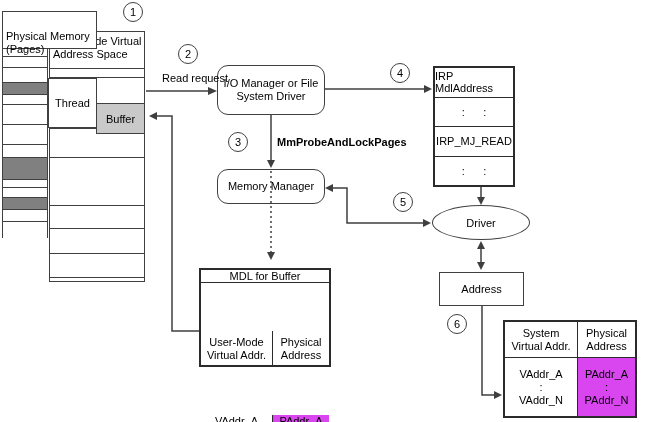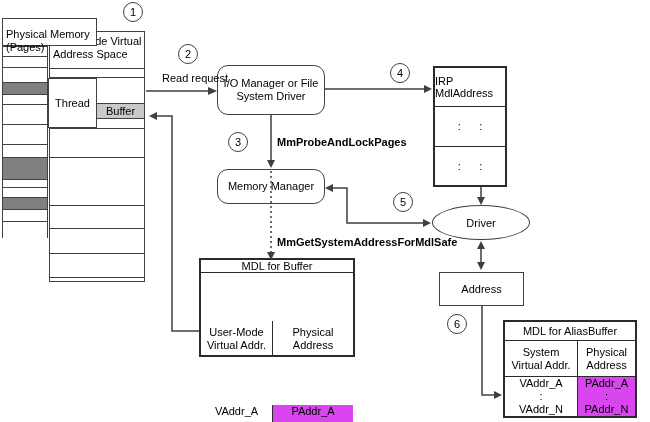--- a/index.html
+++ b/index.html
@@ -75,21 +75,21 @@
       <polygon points="325,188 333,184 333,192"></polygon>
       <polygon points="431,223 423,219 423,227"></polygon>
       <polygon points="481,205 477,197 485,197"></polygon>
       <polygon points="481,241 477,249 485,249"></polygon>
       <polygon points="481,270 477,262 485,262"></polygon>
       <polygon points="502,395 494,391 494,399"></polygon>
       <polygon points="149,116 157,112 157,120"></polygon>
     </g>
   </svg>
 
-  <div class="abs box ml" style="left:2px;top:18px;width:95px;height:28px;padding:9px 3px;line-height:13px;z-index:4;">Physical Memory
+  <div class="abs box ml" style="left:2px;top:11px;width:95px;height:28px;padding:18px 3px;line-height:13px;z-index:4;">Physical Memory
 (Pages)</div>
   <div class="abs" id="pm-column">
       <div class="pm-row" style="height: 17px;"></div>
       <div class="pm-row" style="height: 10px;"></div>
       <div class="pm-row" style="height: 11px;"></div>
       <div class="pm-row" style="height: 15px;"></div>
       <div class="pm-row shaded" style="height: 12px;"></div>
       <div class="pm-row" style="height: 10px;"></div>
       <div class="pm-row" style="height: 20px;"></div>
       <div class="pm-row" style="height: 20px;"></div>
@@ -108,65 +108,64 @@
     <div class="um-line" style="top:35.5px;"></div>
     <div class="um-line" style="top:44.5px;"></div>
     <div class="um-line" style="top:95.5px;"></div>
     <div class="um-line" style="top:124.5px;"></div>
     <div class="um-line" style="top:172.5px;"></div>
     <div class="um-line" style="top:195.5px;"></div>
     <div class="um-line" style="top:220.5px;"></div>
     <div class="um-line" style="top:244.5px;"></div>
   </div>
   <div class="abs box center" style="left:48px;top:78px;width:49px;height:50px;z-index:3;">Thread</div>
-  <div class="abs box center" style="left:96px;top:103px;width:49px;height:16px;background:#c9c9c9;z-index:3;">Buffer</div>
+  <div class="abs box center" style="left:96px;top:103px;width:49px;height:31px;background:#c9c9c9;z-index:3;">Buffer</div>
 
   <div class="abs stepcircle" style="left:123px;top:2px;">1</div>
   <div class="abs stepcircle" style="left:178px;top:44px;">2</div>
   <div class="abs stepcircle" style="left:228px;top:132px;">3</div>
   <div class="abs stepcircle" style="left:390px;top:63px;">4</div>
   <div class="abs stepcircle" style="left:393px;top:192px;">5</div>
   <div class="abs stepcircle" style="left:447px;top:314px;">6</div>
 
   <div class="lbl" style="left:148px;top:72px;margin-left:14px;">Read request</div>
   <div class="lbl bold" style="left:277px;top:136px;">MmProbeAndLockPages</div>
-  <div class="lbl bold" style="left:277px;top:236px;">MmGetSystemAddressForMdlSafe</div>
 
   <div class="abs rounded ml" style="left:217px;top:65px;width:108px;height:50px;z-index:3;">I/O Manager or File
 System Driver</div>
   <div class="abs rounded" style="left:217px;top:169px;width:108px;height:35px;z-index:3;">Memory Manager</div>
   <div class="abs ellipse" style="left:432px;top:205px;width:98px;height:35px;z-index:3;">Driver</div>
   <div class="abs box center" style="left:439px;top:272px;width:85px;height:34px;z-index:3;">Address</div>
 
-  <div class="abs tbl" style="left:433px;top:66px;width:74px;height:121px;">
+  <div class="abs tbl" style="left:433px;top:66px;width:82px;height:121px;">
     <div class="irp-row">IRP MdlAddress</div>
     <div class="irp-row">:&nbsp;&nbsp;&nbsp;&nbsp;&nbsp;&nbsp;:</div>
+    <div class="irp-row">IRP_MJ_READ</div>
     <div class="irp-row">:&nbsp;&nbsp;&nbsp;&nbsp;&nbsp;&nbsp;:</div>
   </div>
 
-  <div class="abs tbl" style="left:199px;top:258px;width:156px;height:99px;gap:48px;">
+  <div class="abs tbl" style="left:199px;top:268px;width:132px;height:99px;gap:48px;">
     <div class="tbl-title" style="height:17px;">MDL for Buffer</div>
     <div class="tbl-cols" style="height:35px;flex:none;border-bottom:1.5px solid #2b2b2b;">
       <div class="cell tbl-col1 ml" style="width:71px;">User-Mode
 Virtual Addr.</div>
       <div class="cell ml" style="flex:1;">Physical
 Address</div>
     </div>
     <div class="tbl-cols">
       <div class="cell tbl-col1 ml" style="width:71px;">VAddr_A
 :
 VAddr_N</div>
       <div class="cell shaded ml" style="flex:1;">PAddr_A
 :
 PAddr_N</div>
     </div>
   </div>
 
   <div class="abs tbl" style="left:503px;top:320px;width:134px;height:98px;">
-    <div class="tbl-title" style="height:18px;">MDL for AliasBuffer</div>
     <div class="tbl-cols" style="height:35px;flex:none;border-bottom:1.5px solid #2b2b2b;">
       <div class="cell tbl-col1 ml" style="width:72px;">System
 Virtual Addr.</div>
       <div class="cell ml" style="flex:1;">Physical
 Address</div>
     </div>
     <div class="tbl-cols">
       <div class="cell tbl-col1 ml" style="width:72px;">VAddr_A
 :
 VAddr_N</div>

